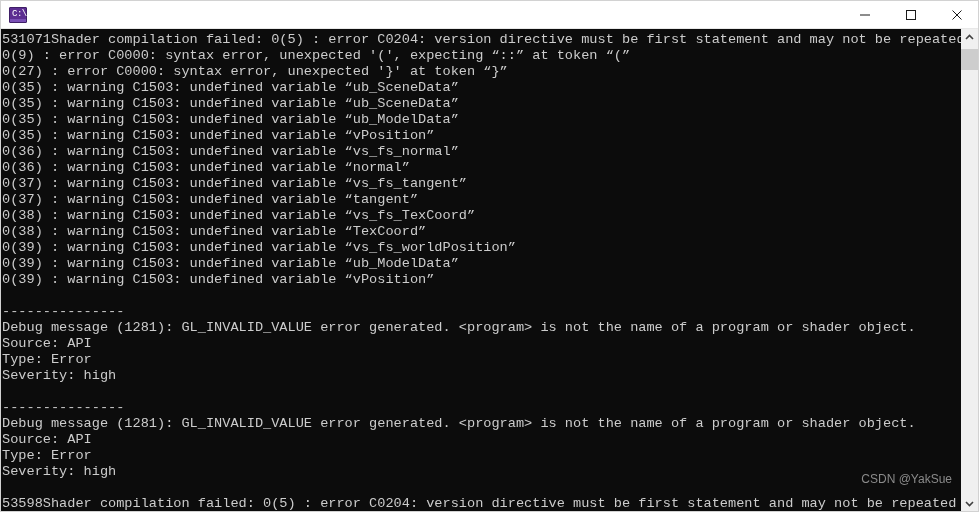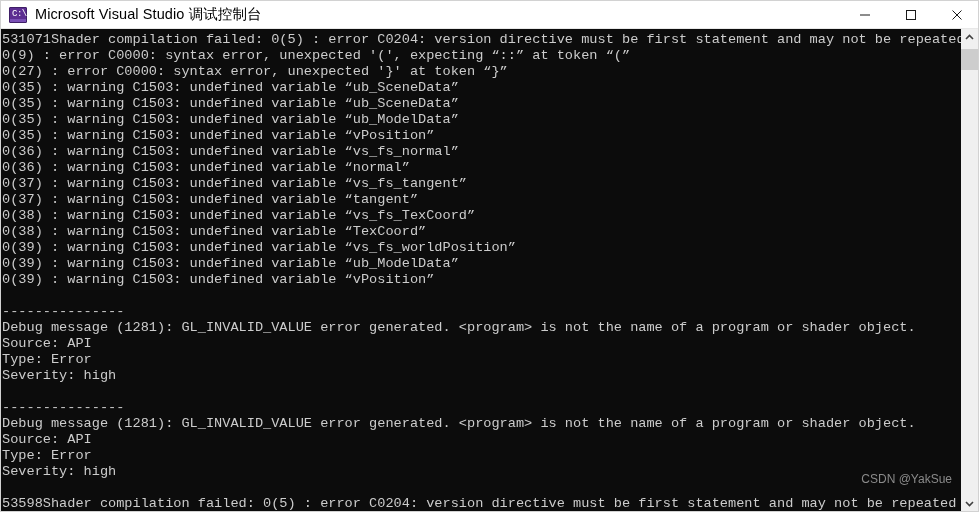--- a/index.html
+++ b/index.html
@@ -164,21 +164,20 @@
 </head>
 <body>
 
 <div id="window">
 
   <div id="titlebar">
     <div id="app-icon">
       <span class="prompt">C:\</span>
       <span class="bar"></span>
     </div>
-    <span id="title-text">Microsoft Visual Studio 调试控制台</span>
 
     <div id="win-controls">
       <button class="win-btn">
         <svg width="12" height="12" viewBox="0 0 12 12">
           <line x1="1" y1="6" x2="11" y2="6" stroke="#1a1a1a" stroke-width="1"></line>
         </svg>
       </button>
       <button class="win-btn">
         <svg width="12" height="12" viewBox="0 0 12 12">
           <rect x="1.5" y="1.5" width="9" height="9" fill="none" stroke="#1a1a1a" stroke-width="1"></rect>

